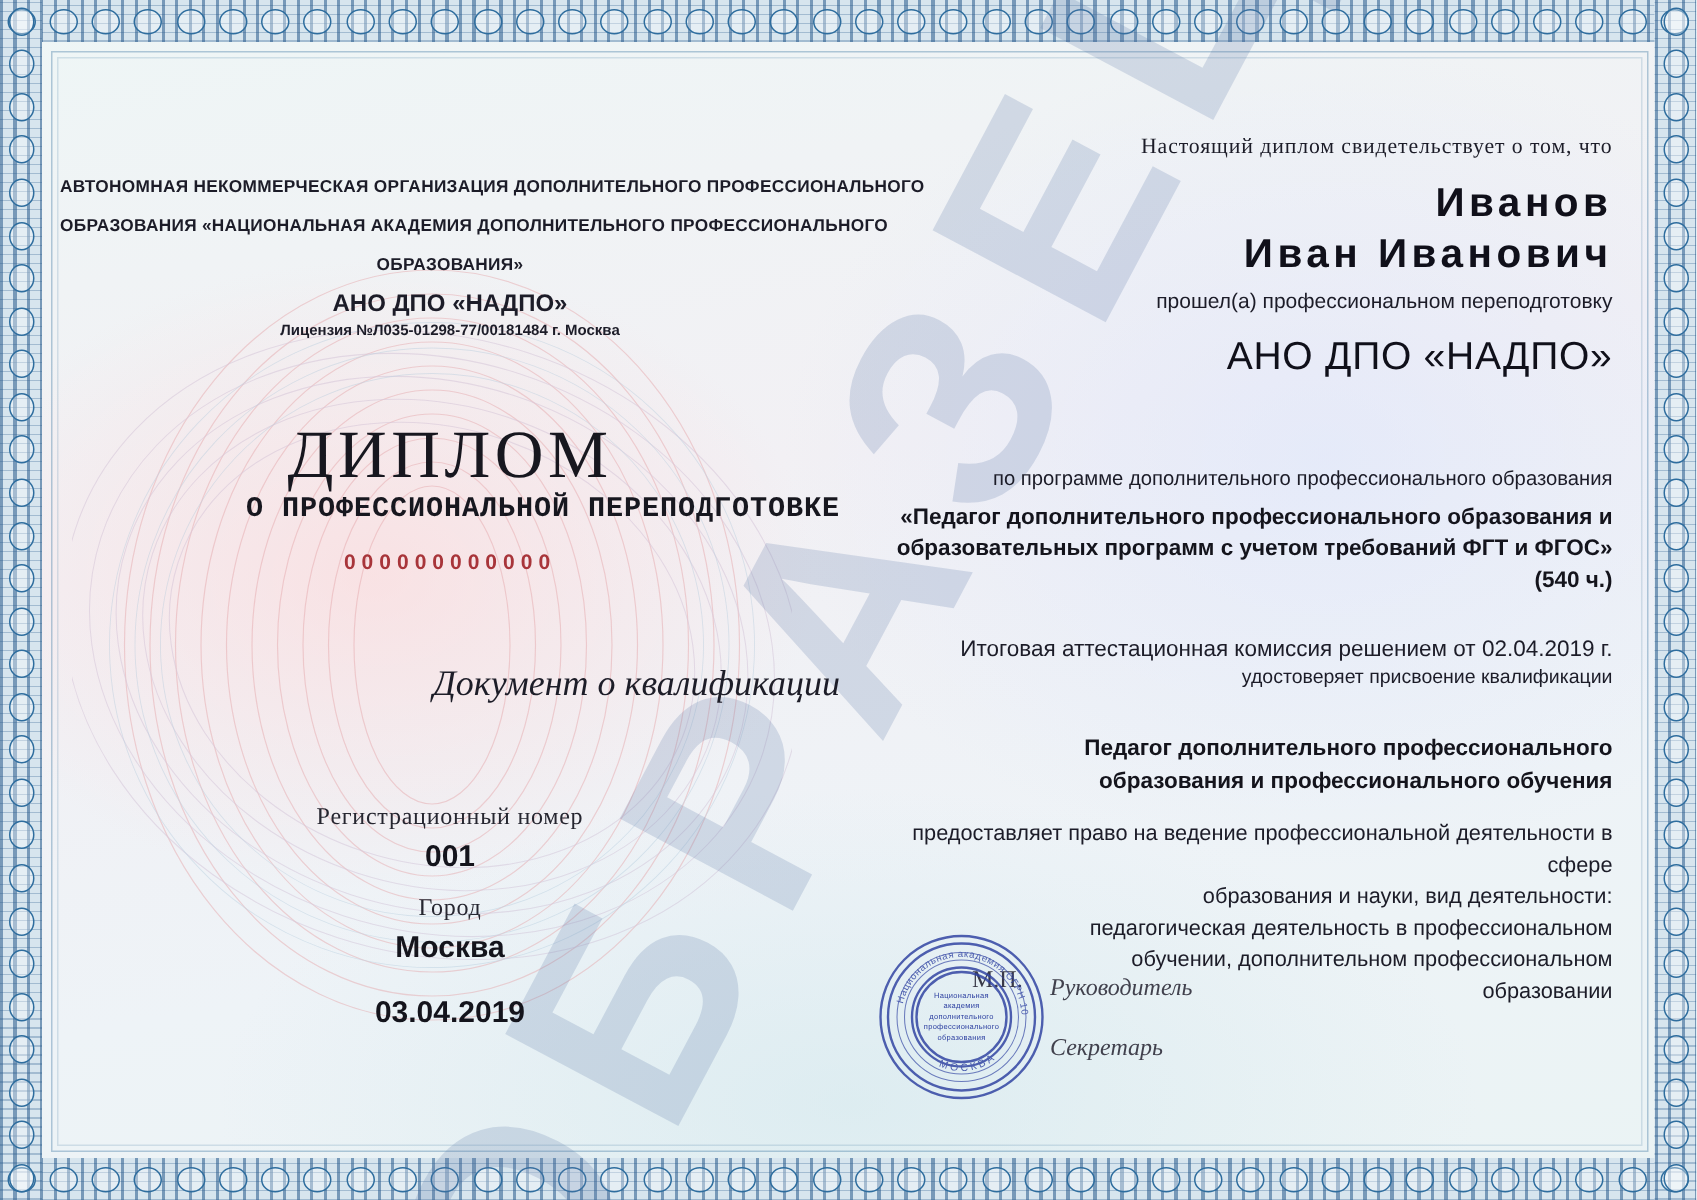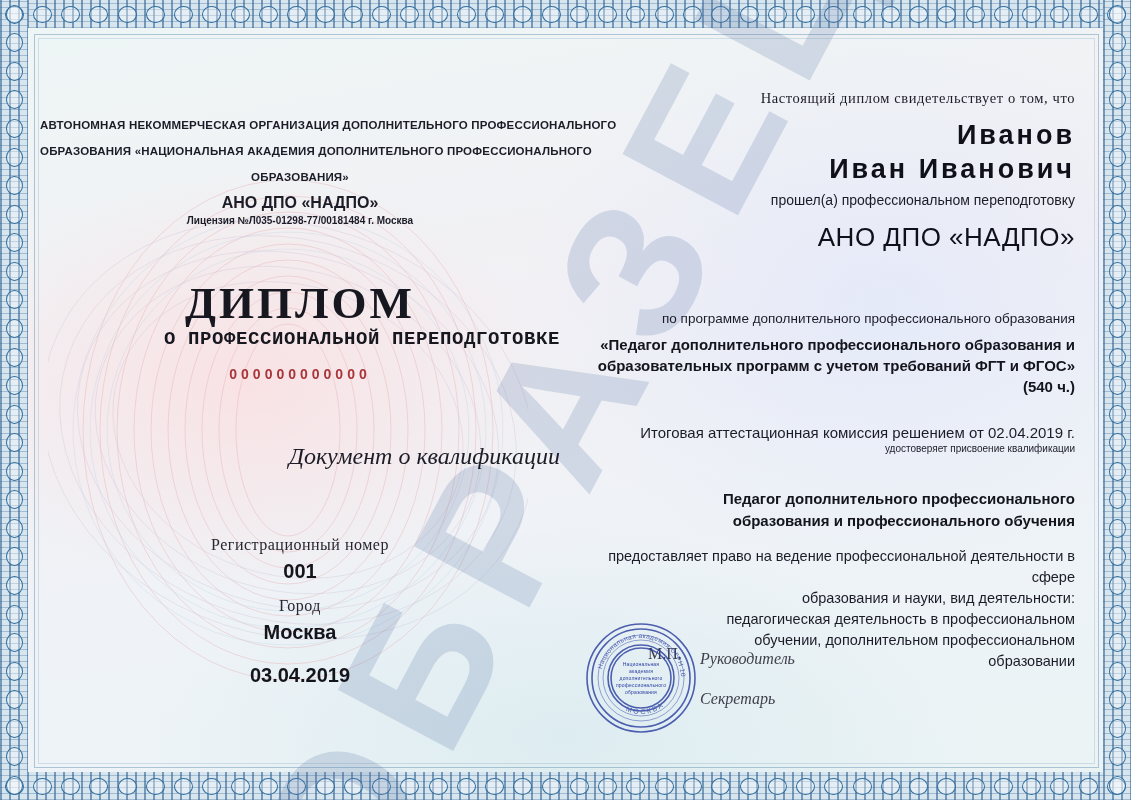--- a/index.html
+++ b/index.html
@@ -123,21 +123,21 @@
     font-weight: 700;
   }
 
   .diplom-title {
     position: absolute;
     left: 40px; top: 277px;
     width: 520px;
     text-align: center;
     font-family: "Liberation Serif", serif;
     font-size: 45px;
-    font-weight: 700;
+    font-weight: 400;
     letter-spacing: 3px;
     color: #17171f;
   }
   .diplom-sub {
     position: absolute;
     left: 40px; top: 328px;
     width: 520px;
     text-align: right;
     font-family: Liberation Mono, monospace;
     font-size: 19px;
@@ -231,21 +231,21 @@
     font-weight: 700;
     line-height: 21px;
     color: #14141c;
   }
   .r-commission {
     top: 424px;
     font-size: 15px;
   }
   .r-commission-sub {
     top: 443px;
-    font-size: 10px;
+    font-size: 13px;
   }
   .r-qual {
     top: 488px;
     font-size: 15px;
     font-weight: 700;
     line-height: 22px;
     color: #14141c;
   }
   .r-rights {
     top: 546px;

